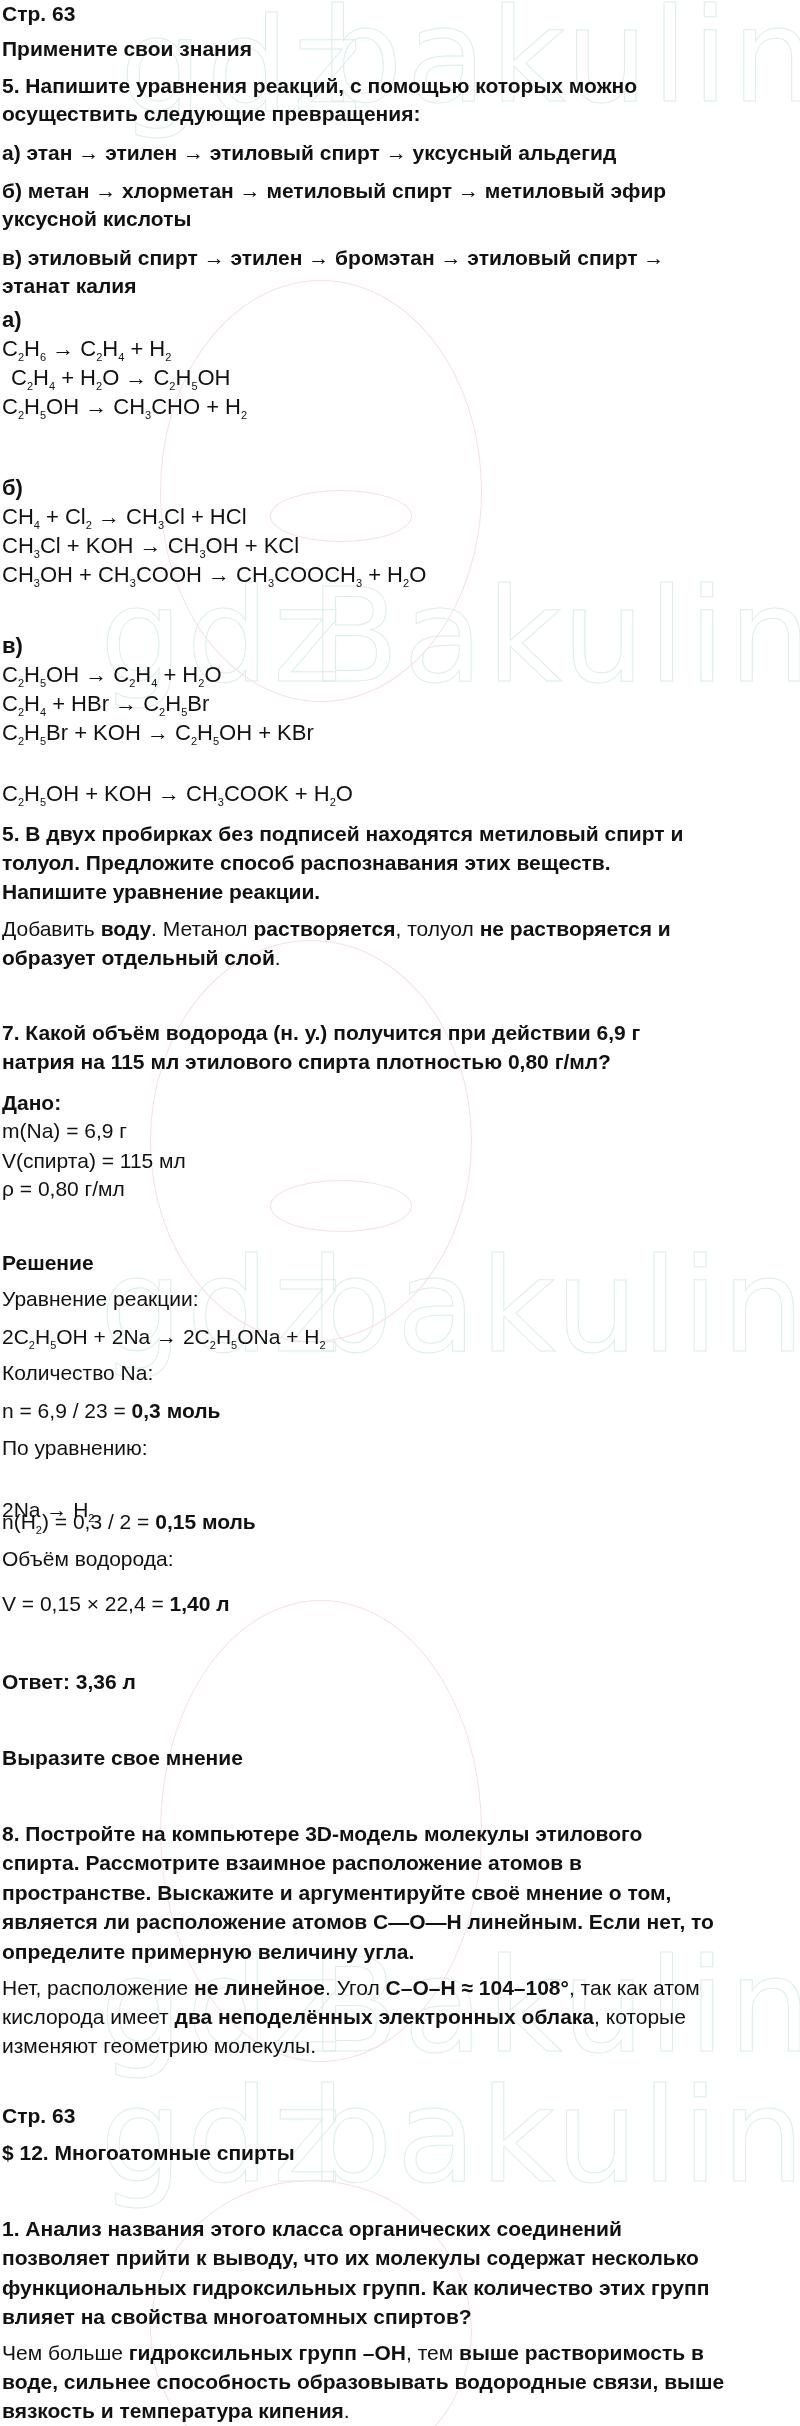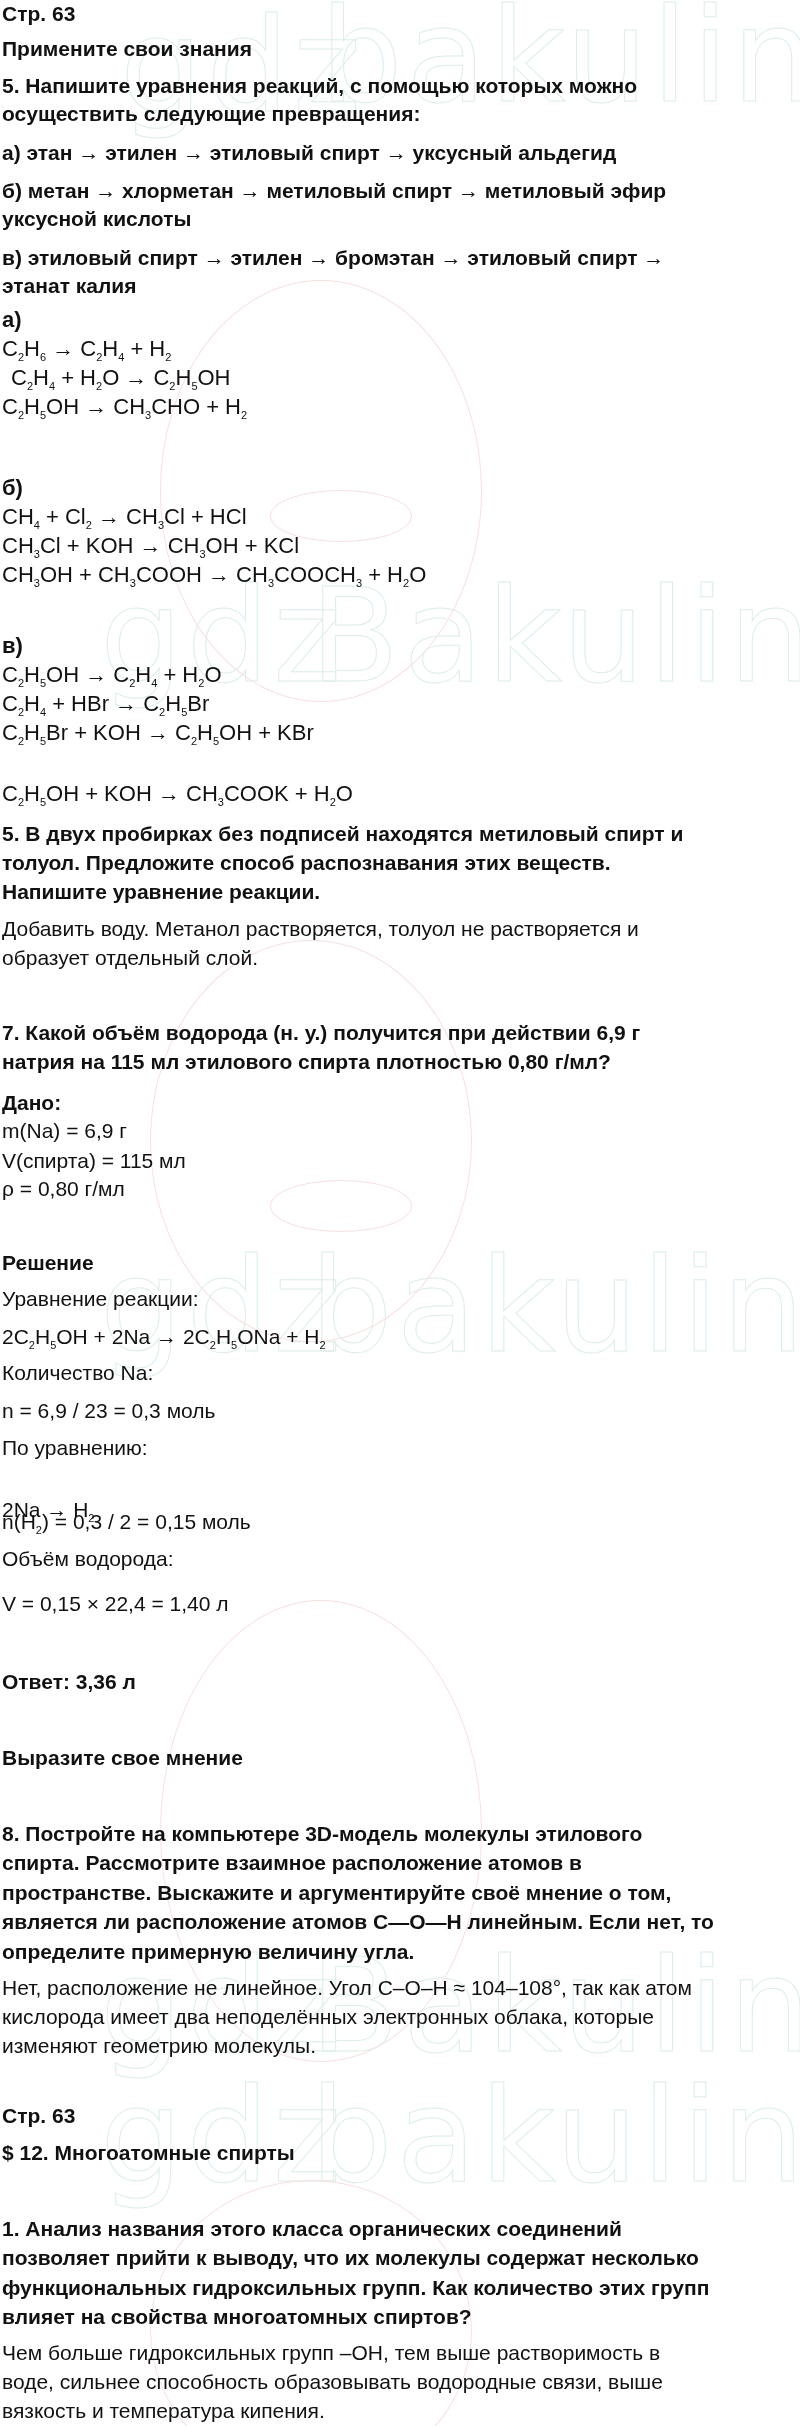--- a/index.html
+++ b/index.html
@@ -17,21 +17,21 @@
     .face {
       position: absolute; border: 1.5px solid #f8e0e0; border-radius: 50%;
       pointer-events: none;
     }
     .line {
       position: absolute; left: 2px; white-space: nowrap;
       font-size: 21px; line-height: 28px; font-weight: normal;
     }
     .line.bold { font-weight: bold; }
     .line.chem { font-size: 22px; }
-    .line b { font-weight: normal; }
+    .line b { font-weight: bold; }
     .line sub { font-size: 11px; vertical-align: -5px; line-height: 0; }
   </style>
 </head>
 <body>
 
 <div>
   <div class="wm" style="left:120px; top:-10px;">gdz</div>
   <div class="wm" style="left:320px; top:-20px;">bakulin</div>
   <div class="wm" style="left:100px; top:560px;">gdz</div>
   <div class="wm" style="left:310px; top:560px;">Bakulin</div>

